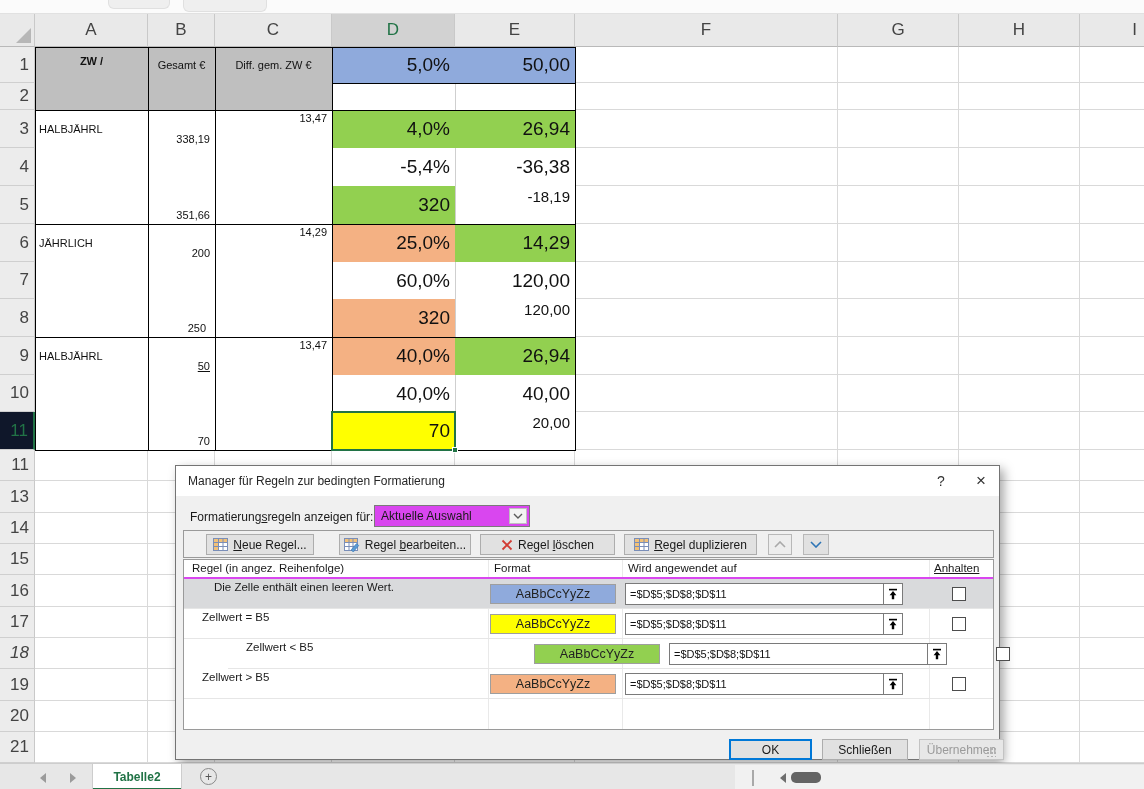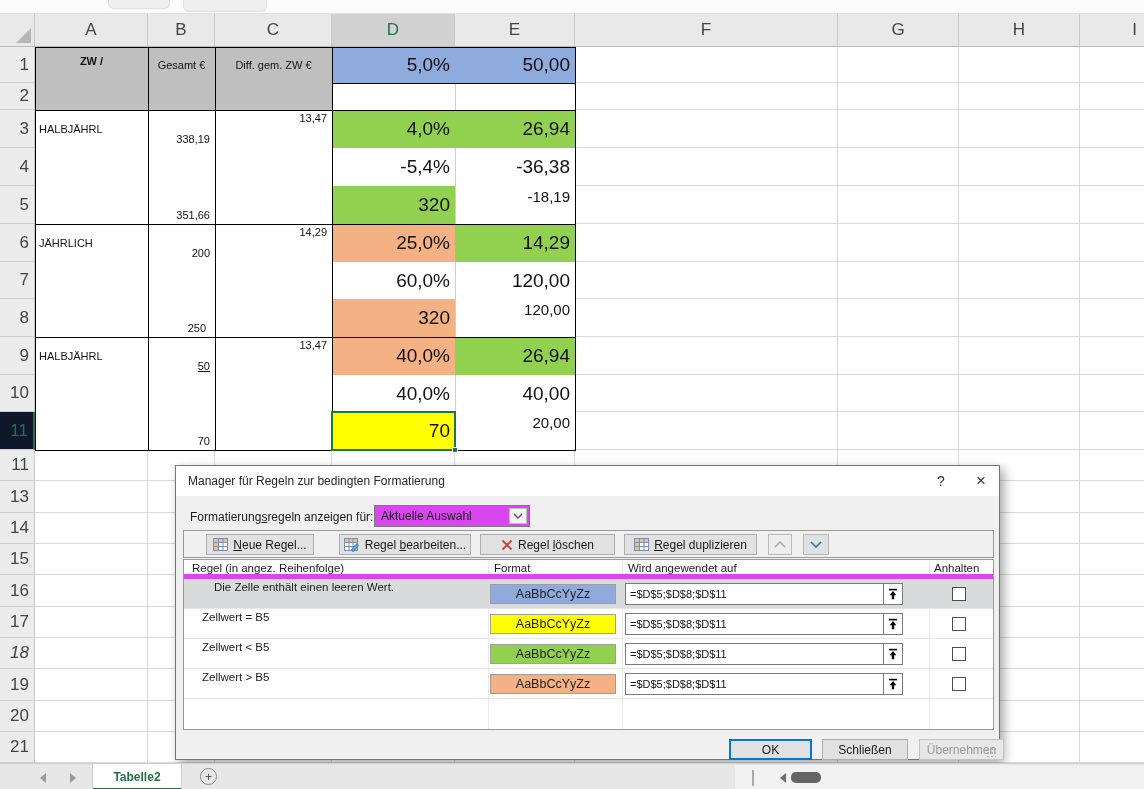--- a/index.html
+++ b/index.html
@@ -53,21 +53,21 @@
   .dd{position:absolute;left:198px;top:39px;width:156px;height:22px;background:#d946ef;border:1px solid #7a7a7a;display:flex;align-items:center;padding-left:6px;font-size:12px;}
   .dd-btn{position:absolute;right:2px;top:2px;width:18px;height:16px;background:#f3f3f3;border:1px solid #bfbfbf;display:flex;align-items:center;justify-content:center;}
   .toolbar{position:absolute;left:7px;top:64px;width:811px;height:28px;background:#f0f0f0;border:1px solid #9a9a9a;}
   .tbtn{position:absolute;top:3px;height:21px;background:#e1e1e1;border:1px solid #adadad;display:flex;align-items:center;justify-content:center;gap:5px;font-size:12px;color:#1a1a1a;}
   .tbtn svg{flex:0 0 auto;}
   .updown{position:absolute;top:3px;height:21px;background:#e1e1e1;border:1px solid #b8b8b8;display:flex;align-items:center;justify-content:center;}
   .updown.disabled{background:#ededed;}
 
   .rtable{position:absolute;left:7px;top:93px;width:811px;height:171px;background:#fff;border:1px solid #9a9a9a;}
   .rt-colsep{position:absolute;top:0;bottom:0;width:1px;background:#e9e9e9;}
-  .rt-hdr{position:absolute;left:0;top:0;right:0;height:19px;border-bottom:5px solid #d946ef;font-size:11.5px;color:#1a1a1a;}
+  .rt-hdr{position:absolute;left:0;top:0;right:0;height:19px;border-bottom:2px solid #d946ef;font-size:11.5px;color:#1a1a1a;}
   .rt-hdr span{position:absolute;top:2px;}
   .rrow{position:absolute;left:0;right:0;height:30px;border-bottom:1px solid #e6e6e6;}
   .rrow.sel{background:#d9dadc;}
   .rcond{position:absolute;left:18px;top:0;height:16px;display:flex;align-items:center;font-size:11.5px;color:#1a1a1a;}
   .rrow.sel .rcond{left:30px;}
   .swatch{position:absolute;left:306px;top:5px;width:126px;height:20px;border:1px solid #9e9e9e;
           display:flex;align-items:center;justify-content:center;font-size:12.5px;color:#222;}
   .rangebox{position:absolute;left:441px;top:4px;width:278px;height:22px;display:flex;}
   .rangebox input{flex:1;height:100%;border:1px solid #7a7a7a;border-right:none;background:#fff;font-family:"Liberation Sans",sans-serif;font-size:11px;padding:0 4px;color:#111;outline:none;}
   .rangebtn{width:20px;height:100%;background:#fff;border:1px solid #7a7a7a;display:flex;align-items:center;justify-content:center;}
@@ -459,21 +459,21 @@
     </div>
 
     <div class="rtable">
       <div class="rt-colsep" style="left:304px;"></div>
       <div class="rt-colsep" style="left:438px;"></div>
       <div class="rt-colsep" style="left:745px;"></div>
       <div class="rt-hdr">
         <span style="left:8px;">Regel (in angez. Reihenfolge)</span>
         <span style="left:310px;">Format</span>
         <span style="left:444px;">Wird angewendet auf</span>
-        <span style="left:750px;">Anhalten</span>
+        <span style="left:750px;text-decoration:underline;">Anhalten</span>
       </div>
 
       <div class="rrow sel" style="top:19px;">
         <div class="rcond">Die Zelle enthält einen leeren Wert.</div>
         <div class="swatch" style="background-color: rgb(143, 170, 220);">AaBbCcYyZz</div>
         <div class="rangebox">
           <input value="=$D$5;$D$8;$D$11" style="">
           <span class="rangebtn">
               <svg width="10" height="12" viewBox="0 0 10 12">
                 <rect x="1" y="0.8" width="8" height="1.6" fill="#000"></rect>
@@ -492,21 +492,21 @@
           <span class="rangebtn">
               <svg width="10" height="12" viewBox="0 0 10 12">
                 <rect x="1" y="0.8" width="8" height="1.6" fill="#000"></rect>
                 <path d="M5 3 L8.4 7.2 H6.2 V11.2 H3.8 V7.2 H1.6 Z" fill="#000"></path>
               </svg>
             </span>
         </div>
         <span class="cb"></span>
       </div>
 
-      <div class="rrow" style="top:79px;">
+      <div class="rrow" style="top:79px;margin-left:44px;">
         <div class="rcond">Zellwert &lt; B5</div>
         <div class="swatch" style="background-color: rgb(146, 208, 80);">AaBbCcYyZz</div>
         <div class="rangebox">
           <input value="=$D$5;$D$8;$D$11" style="">
           <span class="rangebtn">
               <svg width="10" height="12" viewBox="0 0 10 12">
                 <rect x="1" y="0.8" width="8" height="1.6" fill="#000"></rect>
                 <path d="M5 3 L8.4 7.2 H6.2 V11.2 H3.8 V7.2 H1.6 Z" fill="#000"></path>
               </svg>
             </span>

